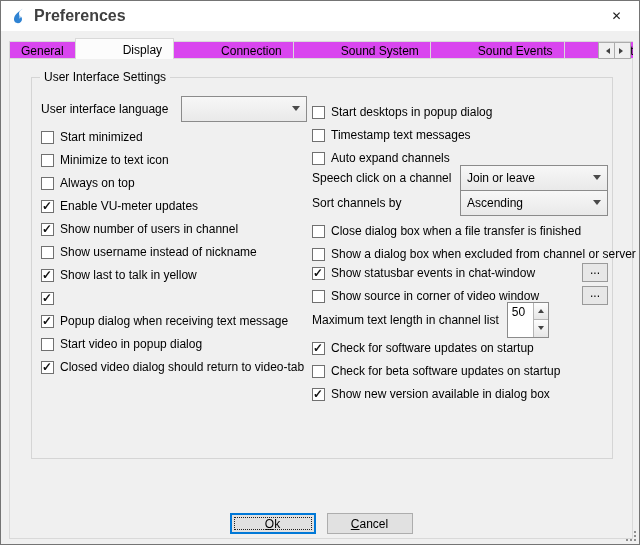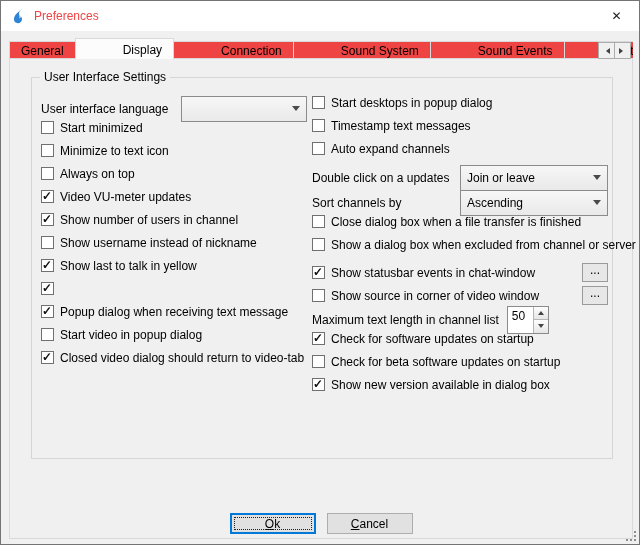--- a/index.html
+++ b/index.html
@@ -4,26 +4,26 @@
 <style>
   * { box-sizing: border-box; margin: 0; padding: 0; }
   html, body { width: 640px; height: 545px; }
   body { font: 12px "Liberation Sans", sans-serif; color: #000; background: #fff; overflow: hidden; }
 
   .window { position: relative; width: 640px; height: 545px; background: #f0f0f0; border: 1px solid #747474; overflow: hidden; }
 
   
   .titlebar { position: absolute; left: 0; top: 0; right: 0; height: 30px; background: #ffffff; display: flex; align-items: center; }
   .title-icon { width: 16px; height: 16px; margin: 0 8px 0 9px; flex: none; }
-  .title-text { font-size: 12px; color: #ef4444; }
+  .title-text { font-size: 16px; color: #404040; font-weight: bold; }
   .close-btn { position: absolute; right: 0; top: 0; width: 45px; height: 29px; display: flex; align-items: center; justify-content: center; font-size: 12px; color: #1a1a1a; background: transparent; border: none; }
 
   
   .tabs { position: absolute; left: 8px; top: 37px; width: 624px; height: 21px; display: flex; align-items: flex-end; overflow: hidden; }
-  .tab { height: 18px; padding: 2px 11px 0; background: #ef4444; border: 1px solid #d9d9d9; border-bottom: none; white-space: nowrap; flex: none; }
+  .tab { height: 18px; padding: 2px 11px 0; background: #d946ef; border: 1px solid #d9d9d9; border-bottom: none; white-space: nowrap; flex: none; }
   .tab:not(:first-child) { margin-left: -1px; padding-left: 47px; }
   .tab.selected { height: 21px; padding-top: 4px; background: #fcfcfc; position: relative; z-index: 2; }
   .tab-scroll { position: absolute; right: 8px; top: 41px; height: 17px; display: flex; z-index: 3; }
   .tsb { width: 17px; height: 17px; background: #f0f0f0; border: 1px solid #acacac; display: flex; align-items: center; justify-content: center; }
   .tsb + .tsb { margin-left: -1px; }
   .tri-left  { width: 0; height: 0; border: 3px solid transparent; border-right: 4px solid #404040; }
   .tri-right { width: 0; height: 0; border: 3px solid transparent; border-left: 4px solid #404040; }
 
   
   .panel { position: absolute; left: 8px; top: 57px; width: 624px; height: 481px; border: 1px solid #d9d9d9; background: #f0f0f0; z-index: 1; }
@@ -34,37 +34,37 @@
 
   .col { position: absolute; top: 18px; }
   .col-left  { left: 9px;   width: 266px; }
   .col-right { left: 280px; width: 296px; }
 
   .row { display: flex; align-items: center; height: 23px; }
   .row.tall { height: 25px; }
   .lbl { white-space: nowrap; }
 
   
-  .chk, .chkpart { display: flex; align-items: flex-start; }
+  .chk, .chkpart { display: flex; align-items: flex-end; }
   .box { width: 13px; height: 13px; background: #fff; border: 1px solid #707070; margin-right: 6px; position: relative; flex: none; }
   [data-checked="true"] > .box::after,
   [data-checked="true"] .box::after { content: "✓"; position: absolute; left: 0px; top: -2px; font-size: 12px; font-weight: bold; color: #101010; }
 
   
   .combo { height: 21px; border: 1px solid #8b8b8b; background: linear-gradient(#f7f7f7, #e9e9e9); display: flex; align-items: center; padding: 12px 6px; flex: none; }
   .combo.lang { width: 126px; margin-left: auto; }
   .combo.wide { width: 148px; margin-left: auto; }
   .combo-val { white-space: nowrap; overflow: hidden; flex: 1; }
   .carrow { width: 0; height: 0; border: 4px solid transparent; border-top: 5px solid #4a4a4a; border-bottom: none; margin-left: 4px; flex: none; }
 
   
   .dots { margin-left: auto; width: 26px; height: 19px; background: #e7e7e7; border: 1px solid #9a9a9a; font: 12px "Liberation Sans", sans-serif; line-height: 8px; padding-bottom: 5px; flex: none; }
 
   
-  .spin { width: 42px; height: 28px; border: 1px solid #8b8b8b; background: #fff; display: flex; margin-left: 8px; flex: none; justify-content: flex-end; }
+  .spin { width: 42px; height: 36px; border: 1px solid #8b8b8b; background: #fff; display: flex; margin-left: 8px; flex: none; justify-content: flex-end; }
   .spin-val { flex: 1; padding: 2px 0 0 4px; }
   .spin-btns { width: 15px; display: flex; flex-direction: column; }
   .spin-btn { flex: 1; display: flex; align-items: center; justify-content: center; background: linear-gradient(#fdfdfd, #e6e6e6); border-left: 1px solid #b5b5b5; }
   .spin-btn.up { border-bottom: 1px solid #b5b5b5; }
   .tri-up   { width: 0; height: 0; border: 3px solid transparent; border-bottom: 4px solid #444; border-top: none; }
   .tri-down { width: 0; height: 0; border: 3px solid transparent; border-top: 4px solid #444; border-bottom: none; }
 
   
   .footer { position: absolute; left: 0; right: 0; top: 454px; display: flex; justify-content: center; gap: 11px; }
   .btn { width: 86px; height: 21px; background: #e1e1e1; border: 1px solid #adadad; font: 12px "Liberation Sans", sans-serif; display: flex; align-items: center; justify-content: center; position: relative; }
@@ -130,21 +130,21 @@
         <label class="row chk" data-checked="false">
           <span class="box"></span>
           <span class="lbl">Minimize to text icon</span>
         </label>
         <label class="row chk" data-checked="false">
           <span class="box"></span>
           <span class="lbl">Always on top</span>
         </label>
         <label class="row chk" data-checked="true">
           <span class="box"></span>
-          <span class="lbl">Video VU-meter updates</span>
+          <span class="lbl">Enable VU-meter updates</span>
         </label>
         <label class="row chk" data-checked="true">
           <span class="box"></span>
           <span class="lbl">Show number of users in channel</span>
         </label>
         <label class="row chk" data-checked="false">
           <span class="box"></span>
           <span class="lbl">Show username instead of nickname</span>
         </label>
         <label class="row chk" data-checked="true">
@@ -177,21 +177,21 @@
         <label class="row chk" data-checked="false">
           <span class="box"></span>
           <span class="lbl">Timestamp text messages</span>
         </label>
         <label class="row chk" data-checked="false">
           <span class="box"></span>
           <span class="lbl">Auto expand channels</span>
         </label>
 
         <div class="row tall">
-          <span class="lbl">Double click on a updates</span>
+          <span class="lbl">Speech click on a channel</span>
           <div class="combo wide">
             <span class="combo-val">Join or leave</span>
             <span class="carrow"></span>
           </div>
         </div>
 
         <div class="row tall">
           <span class="lbl">Sort channels by</span>
           <div class="combo wide">
             <span class="combo-val">Ascending</span>

